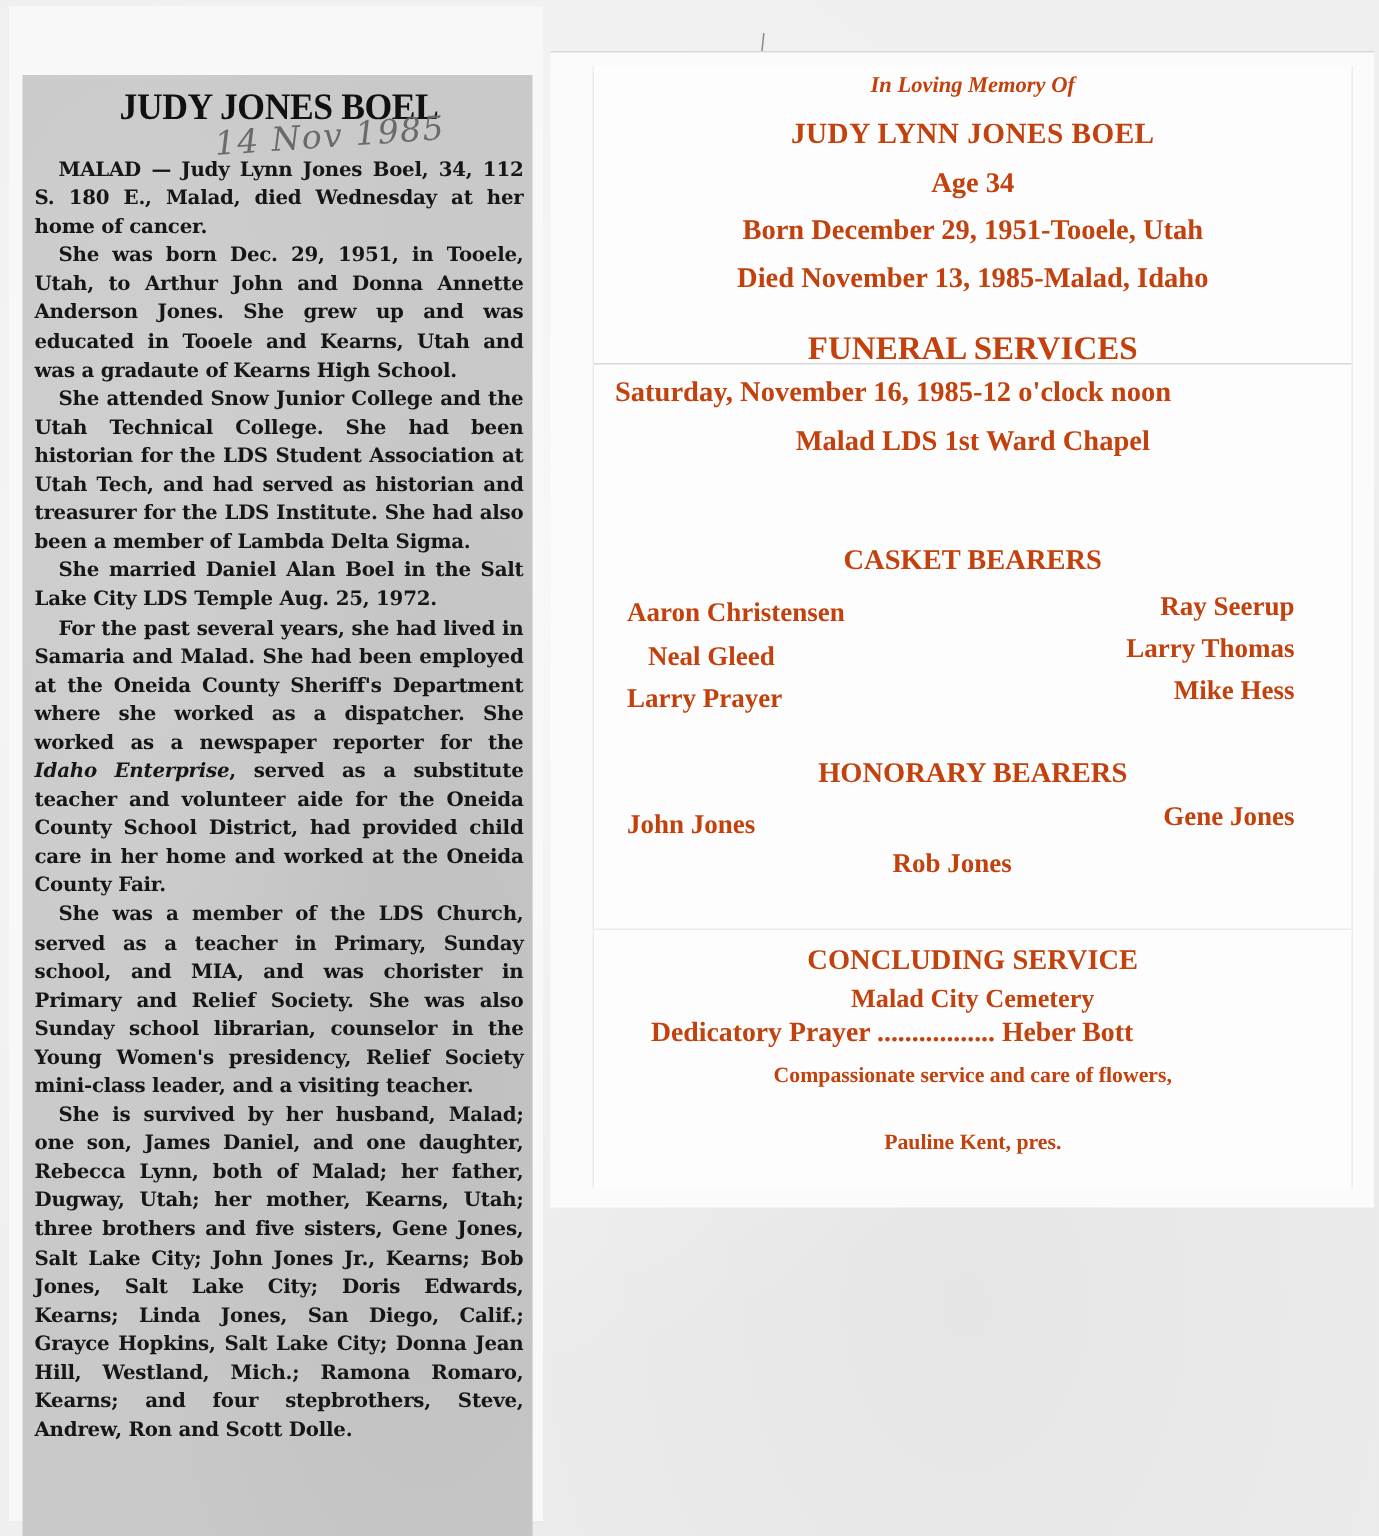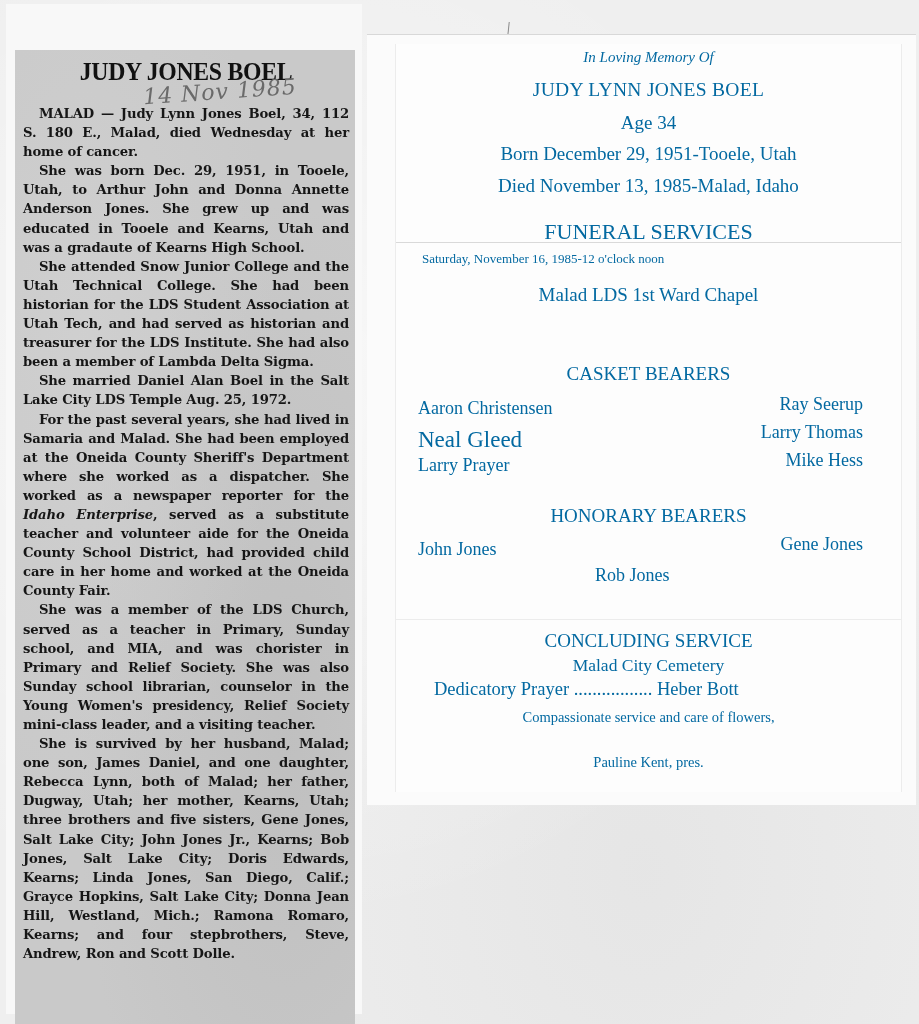--- a/index.html
+++ b/index.html
@@ -98,22 +98,22 @@
       width: 505px;
       height: 748px;
       background: #fdfdfd;
       border-left: 1px solid #ececec;
       border-right: 1px solid #ececec;
     }
     .card-line {
       position: absolute;
       text-align: center;
       font-family: "Liberation Serif", serif;
-      font-weight: normal;
-      color: #0369a1;
+      font-weight: bold;
+      color: #c2410c;
       white-space: nowrap;
     }
     .card-line.center {
       left: 0;
       width: 100%;
     }
     .fold-line {
       position: absolute;
       left: 0;
       width: 100%;
@@ -152,26 +152,26 @@
 <div class="card-outer"></div>
 <div class="card">
   <div class="card-line center" style="top:5px;font-size:15px;font-style:italic;">In Loving Memory Of</div>
   <div class="card-line center" style="top:35px;font-size:19.5px;letter-spacing:0.3px;">JUDY LYNN JONES BOEL</div>
   <div class="card-line center" style="top:68px;font-size:19px;">Age 34</div>
   <div class="card-line center" style="top:99px;font-size:19px;">Born December 29, 1951-Tooele, Utah</div>
   <div class="card-line center" style="top:131px;font-size:19px;">Died November 13, 1985-Malad, Idaho</div>
 
   <div class="card-line center" style="top:175px;font-size:22px;text-align:center;">FUNERAL SERVICES</div>
   <div class="fold-line" style="top:198px;"></div>
-  <div class="card-line" style="left:26px;top:207px;font-size:13px;text-align:center;">Saturday, November 16, 1985-12 o'clock noon</div>
+  <div class="card-line" style="left:14px;top:207px;font-size:19px;text-align:center;">Saturday, November 16, 1985-12 o'clock noon</div>
   <div class="card-line center" style="top:240px;font-size:19px;">Malad LDS 1st Ward Chapel</div>
 
   <div class="card-line center" style="top:319px;font-size:19px;">CASKET BEARERS</div>
   <div class="card-line" style="left:22px;top:354px;font-size:18px;">Aaron Christensen</div>
-  <div class="card-line" style="left:22px;top:383px;font-size:23px;">Neal Gleed</div>
+  <div class="card-line" style="left:36px;top:383px;font-size:18px;">Neal Gleed</div>
   <div class="card-line" style="left:22px;top:411px;font-size:18px;">Larry Prayer</div>
   <div class="card-line" style="right:38px;top:350px;font-size:18px;">Ray Seerup</div>
   <div class="card-line" style="right:38px;top:378px;font-size:18px;">Larry Thomas</div>
   <div class="card-line" style="right:38px;top:406px;font-size:18px;">Mike Hess</div>
 
   <div class="card-line center" style="top:461px;font-size:19px;">HONORARY BEARERS</div>
   <div class="card-line" style="left:22px;top:495px;font-size:18px;">John Jones</div>
   <div class="card-line" style="right:38px;top:490px;font-size:18px;">Gene Jones</div>
   <div class="card-line" style="left:199px;top:521px;font-size:18px;">Rob Jones</div>
 

